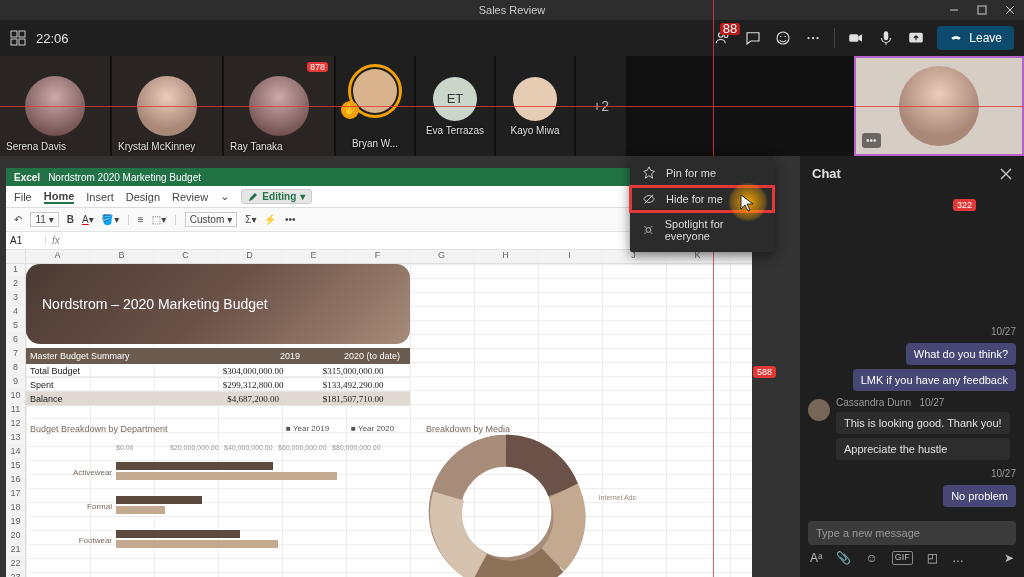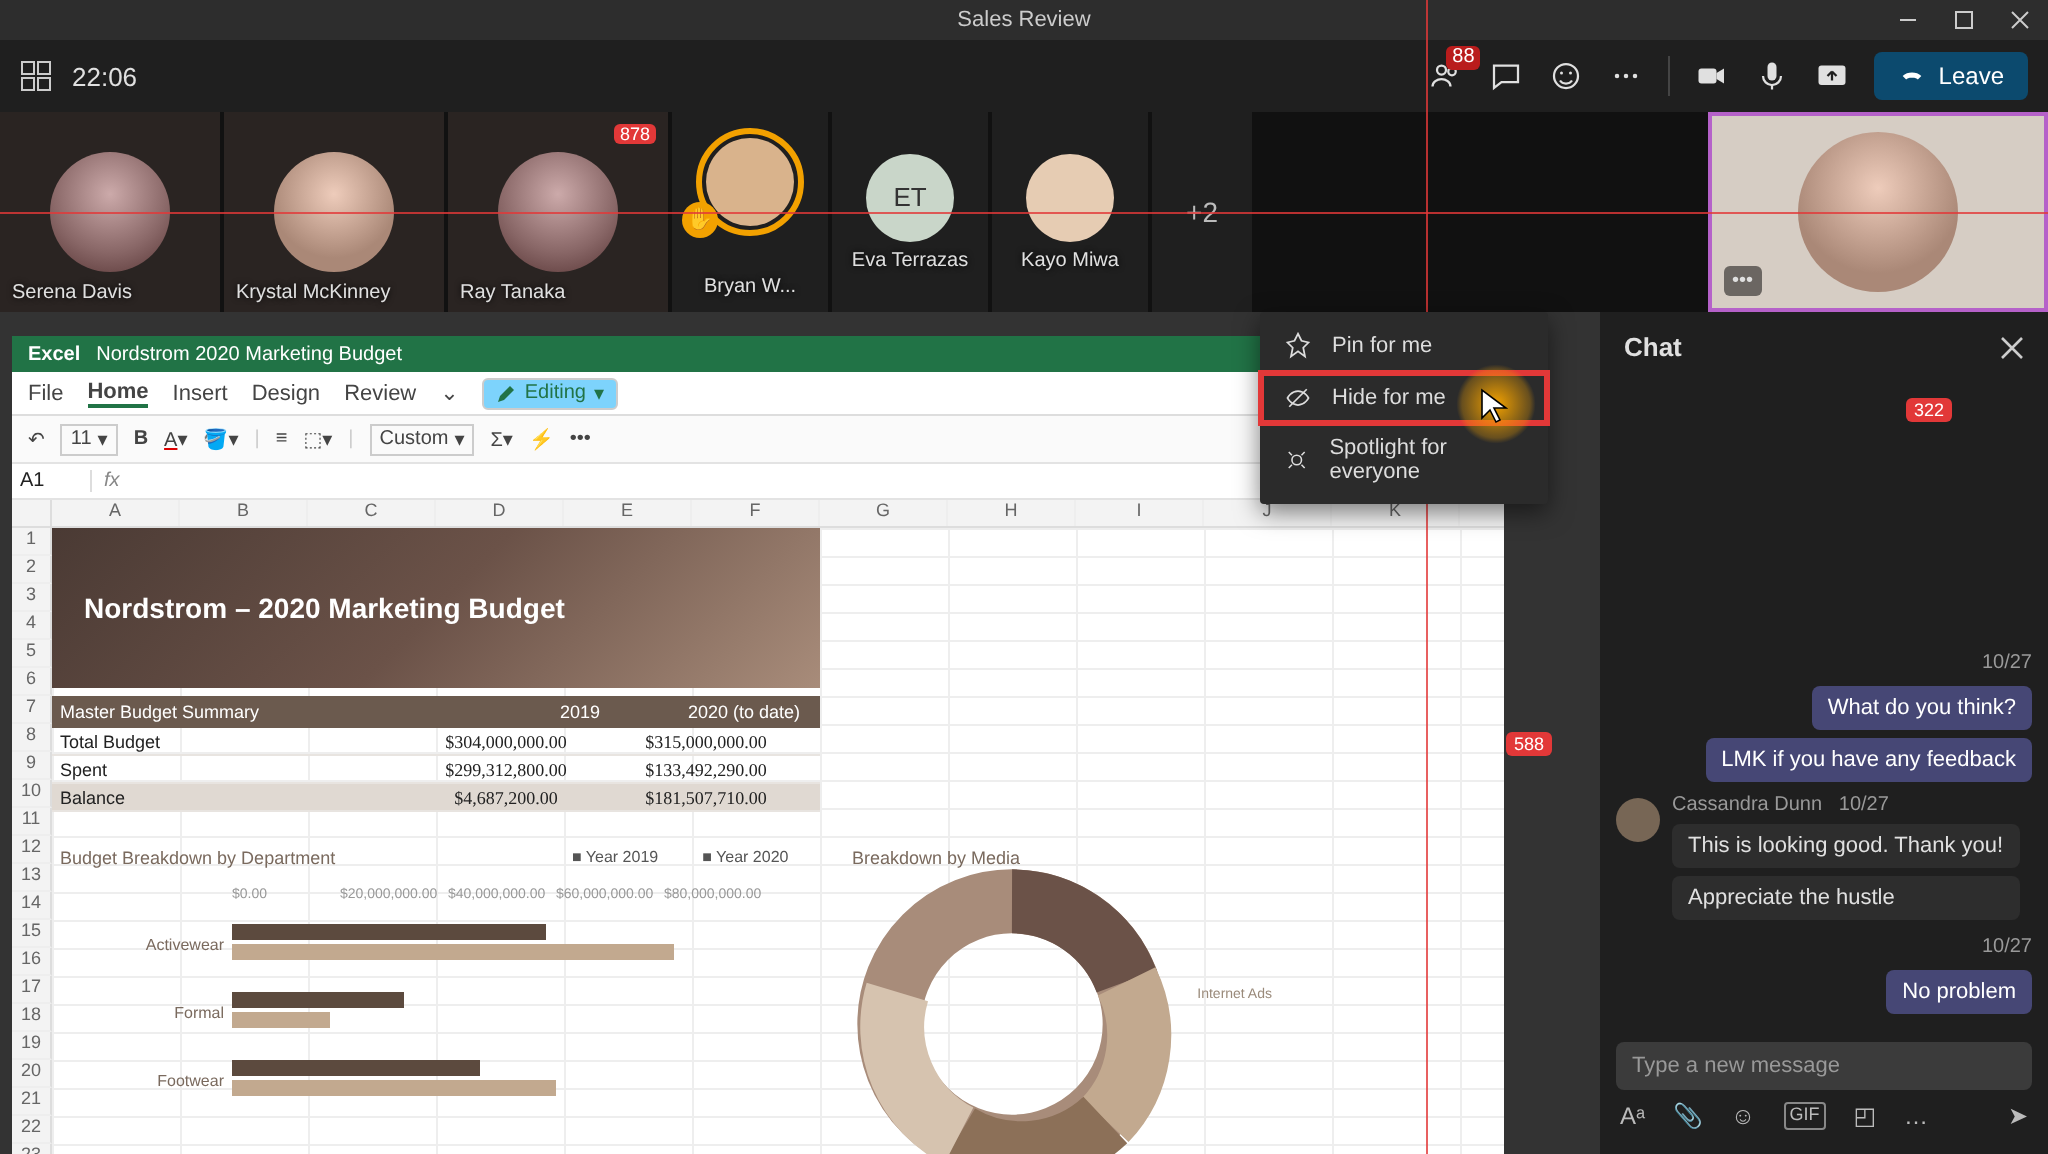--- a/index.html
+++ b/index.html
@@ -24,21 +24,21 @@
     padding:0 10px; background:#1f1f1f;
   }
   .topbar-left { display:flex; align-items:center; gap:10px; }
   .grid-icon { width:16px; height:16px; color:#ccc; }
   .clock { font-size:13px; color:#e0e0e0; }
   .topbar-right { display:flex; align-items:center; gap:12px; }
   .tb-icon { width:18px; height:18px; color:#e0e0e0; position:relative; display:flex; align-items:center; justify-content:center;}
   .divider { width:1px; height:20px; background:#444; }
   .badge {
     position:absolute; top:-6px; right:-8px; background:#b91c1c; color:#fff;
-    font-size:10px; padding:0 3px; border-radius:3px; line-height:12px;
+    font-size:13px; padding:0 3px; border-radius:3px; line-height:12px;
   }
   .leave-btn {
     background:#0c4a6e; color:#fff; display:flex; align-items:center;
     gap:6px; padding:5px 12px; border-radius:4px; font-size:12px;
   }
   
   .strip { height:100px; display:flex; gap:2px; background:#111; padding:0; }
   .tile { position:relative; flex:0 0 110px; height:100%; background:#2a2422; overflow:hidden; }
   .tile .face { width:100%; height:100%; display:flex; align-items:center; justify-content:center; }
   .tile .label { position:absolute; bottom:4px; left:6px; font-size:10px; text-shadow:0 0 3px #000;}
@@ -73,21 +73,21 @@
   .compose-box { background:#3b3b3b; border-radius:4px; padding:6px 8px; font-size:11px; color:#999;}
   .compose-icons { display:flex; gap:14px; padding:6px 2px; color:#bbb; font-size:12px;}
   .compose-icons .send { margin-left:auto; }
   
   .excel-window { position:absolute; inset:12px 48px 0 6px; background:#fff; color:#222; display:flex; flex-direction:column; font-size:10px;}
   .excel-titlebar { background:#217346; color:#fff; height:18px; display:flex; align-items:center; padding:0 8px; gap:8px;}
   .excel-titlebar .app { font-weight:600; font-size:10px;}
   .excel-ribbonrow { height:22px; display:flex; align-items:center; gap:12px; padding:0 8px; border-bottom:1px solid #ddd; background:#fff;}
   .excel-tab { font-size:11px; color:#444; }
   .excel-tab.active { font-weight:600; border-bottom:2px solid #217346; }
-  .editing-pill { display:flex; align-items:center; gap:4px; background:#7dd3fc; border:1px solid #ccc; border-radius:3px; padding:1px 6px; font-size:10px; color:#217346;}
+  .editing-pill { display:flex; align-items:center; gap:4px; background:#e5e5e5; border:1px solid #ccc; border-radius:3px; padding:1px 6px; font-size:10px; color:#217346;font-weight:bold;}
   .excel-toolbar { height:24px; display:flex; align-items:center; gap:8px; padding:0 8px; border-bottom:1px solid #e3e3e3; background:#fafafa; color:#444;}
   .toolsel { border:1px solid #ccc; padding:1px 4px; font-size:10px; display:flex; align-items:center; gap:3px;}
   .excel-formulabar { height:18px; display:flex; align-items:center; border-bottom:1px solid #e3e3e3; background:#fff; }
   .cellref { width:40px; border-right:1px solid #ddd; padding:0 4px; font-size:10px;}
   .fx { padding:0 6px; font-style:italic; color:#888;}
   .sheet { flex:1; overflow:hidden; position:relative; background:#fff;}
   .colhdrs { display:flex; height:14px; background:#f3f3f3; border-bottom:1px solid #ddd;}
   .rowhdr-spacer { width:20px; border-right:1px solid #ddd;}
   .colh { flex:0 0 64px; border-right:1px solid #eee; text-align:center; font-size:9px; color:#666;}
   .sheetbody { display:flex; }
@@ -96,21 +96,21 @@
   .cells { flex:1; position:relative; }
   .gridbg {
     position:absolute; inset:0;
     background-image:
       linear-gradient(to right, #eee 1px, transparent 1px),
       linear-gradient(to bottom, #eee 1px, transparent 1px);
     background-size: 64px 14px;
   }
   .banner { position:absolute; left:0; top:0; width:384px; height:80px;
     background:linear-gradient(135deg,#4a3a34 0%, #6b5248 50%, #a88c7a 100%);
-    display:flex; align-items:center; color:#fff; font-size:14px; padding-left:16px; font-weight:700;}
+    display:flex; align-items:center; color:#fff; font-size:14px; padding-left:16px; font-weight:400;border-radius:14px;}
   .budget-table { position:absolute; left:0; top:84px; width:384px; font-size:9px;}
   .bt-head { background:#6b5a4e; color:#fff; display:flex; height:16px; align-items:center;}
   .bt-head div:nth-child(1){flex:0 0 180px; padding-left:4px;}
   .bt-head div:nth-child(2),.bt-head div:nth-child(3){flex:0 0 100px; text-align:right; padding-right:6px;}
   .bt-row { display:flex; height:14px; align-items:center; border-bottom:1px solid #e8e4e0;}
   .bt-row div:nth-child(1){flex:0 0 180px; padding-left:4px;}
   .bt-row div:nth-child(2),.bt-row div:nth-child(3){flex:0 0 100px; text-align:center; padding-right:6px; font-variant-numeric:tabular-nums;font-family:Liberation Serif, serif;}
   .bt-row.balance { background:#e0d9d2; }
   .sub-title { position:absolute; font-size:9px; color:#7a6a5e; }
   .legend { position:absolute; font-size:8px; color:#555; display:flex; gap:22px;}

